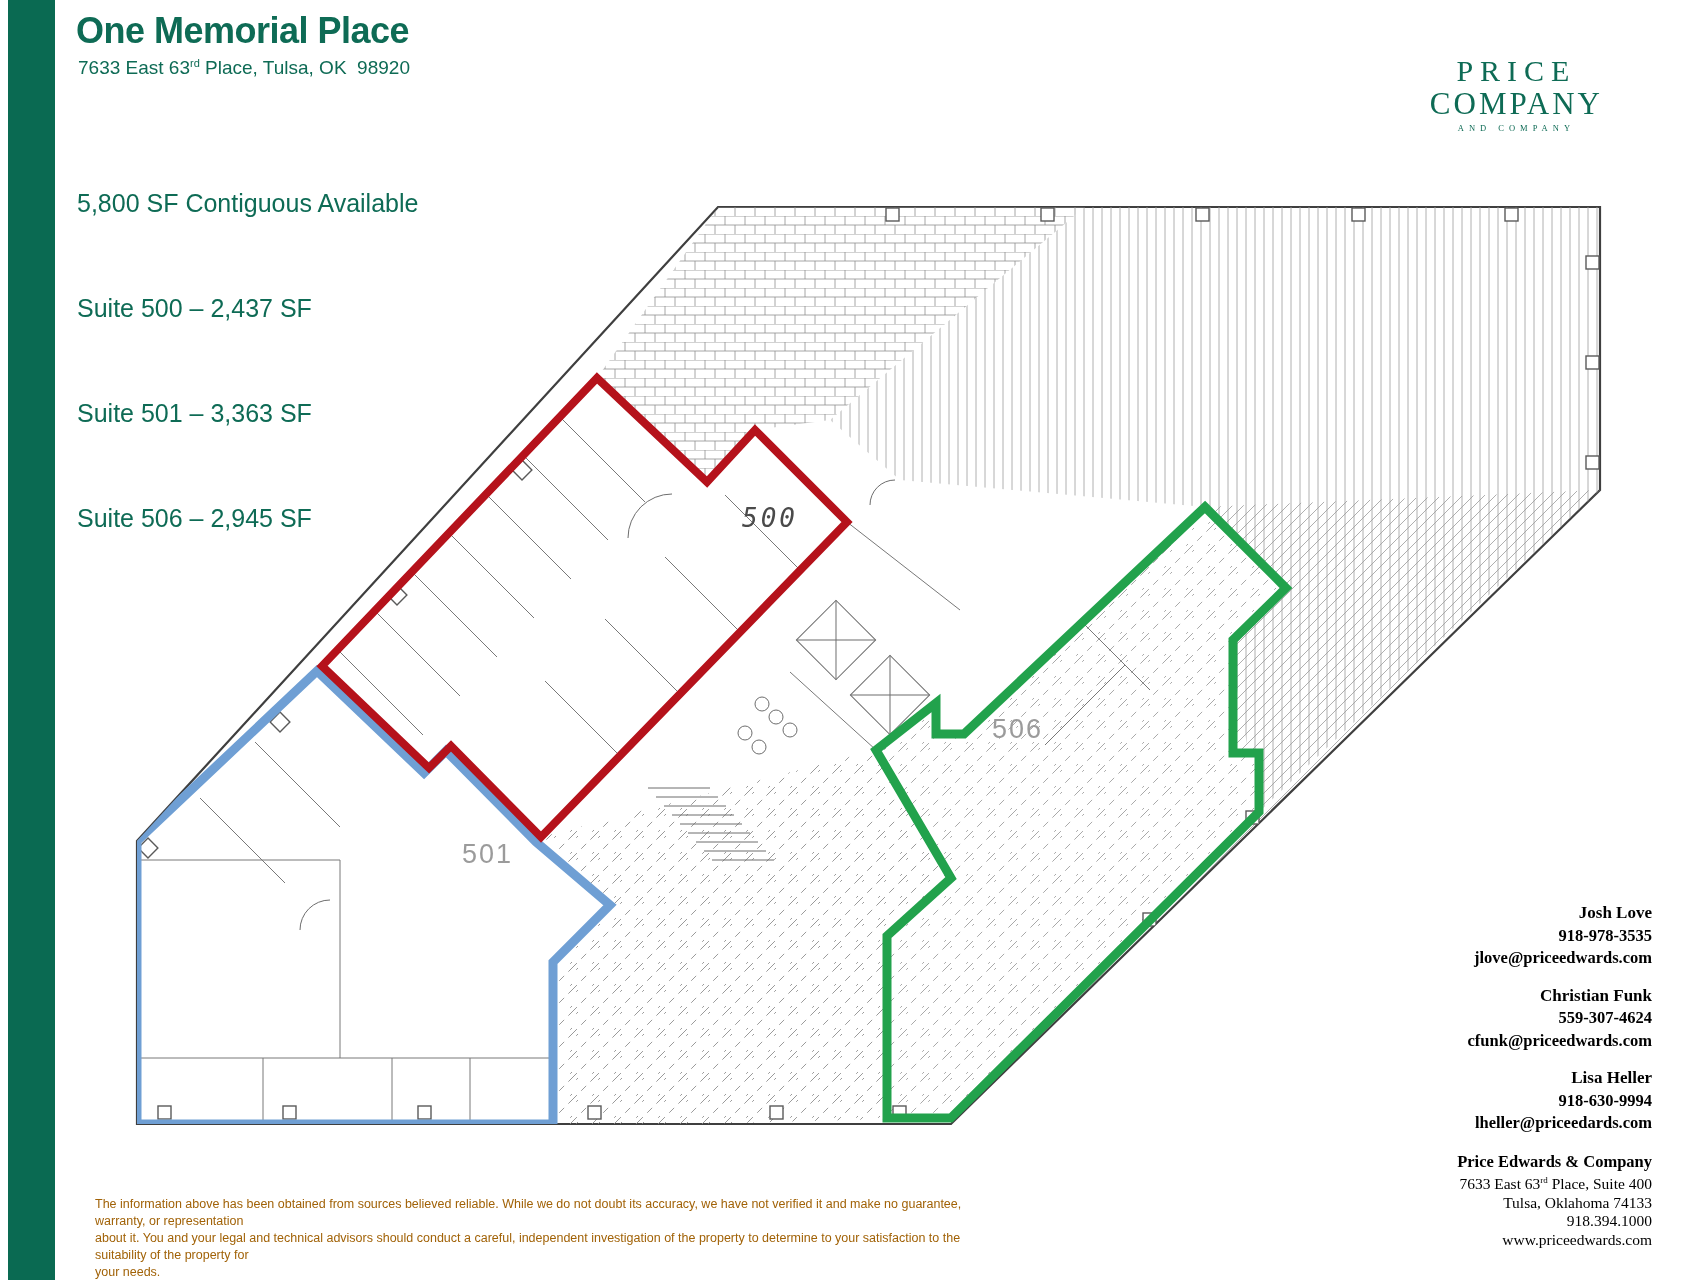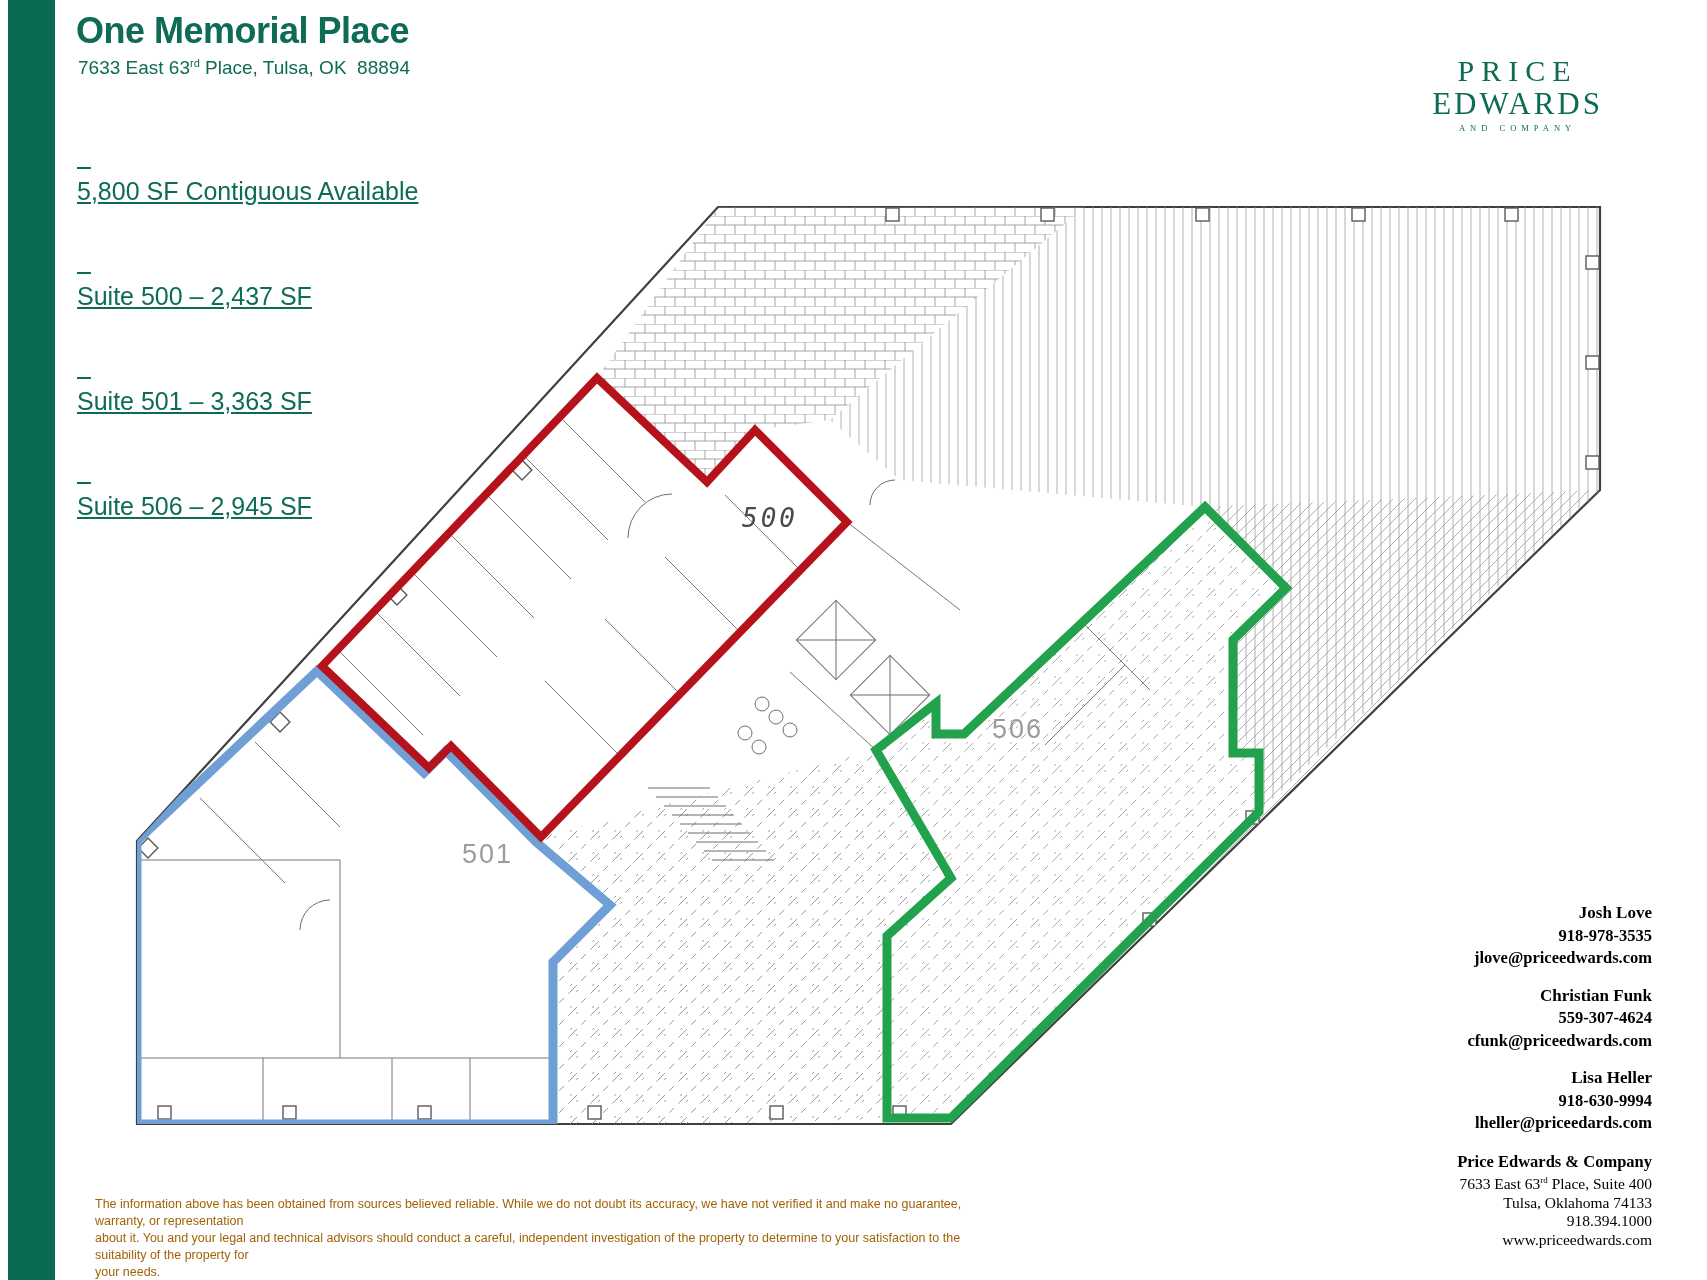--- a/index.html
+++ b/index.html
@@ -12,24 +12,23 @@
     position:absolute;left:76px;top:10px;
     font-size:36px;font-weight:bold;letter-spacing:-0.5px;
     color:var(--c-brand,#0e6b55);
   }
   .page-address{
     position:absolute;left:78px;top:57px;font-size:19px;
     color:var(--c-brand,#0e6b55);white-space:pre-wrap;
   }
   .page-address sup{font-size:11px;}
   .avail{
-    position:absolute;left:77px;top:104px;
+    position:absolute;left:77px;top:116px;
     font-size:25px;line-height:35px;color:var(--c-brand,#0e6b55);
     white-space:pre-wrap;
-    text-decoration:underline;
   }
   .logo{
     position:absolute;top:55px;right:104px;text-align:center;
     color:var(--c-brand,#0e6b55);font-family:"Liberation Serif",serif;
   }
   .logo .l1{font-size:30px;letter-spacing:7px;line-height:32px;}
   .logo .l2{font-size:31px;letter-spacing:3px;line-height:33px;}
   .logo .l3{font-size:8.5px;letter-spacing:5px;margin-top:3px;}
   svg.plan{position:absolute;left:0;top:0;}
 
@@ -61,32 +60,32 @@
   .outline-506{fill:none;stroke:var(--suite-506-outline,#22a24c);stroke-width:9;stroke-linejoin:miter;}
   .plan-label{fill:#9b9b9b;font-size:27px;letter-spacing:2px;font-family:"Liberation Sans",sans-serif;}
   .plan-label-500{fill:#4a4a4a;font-size:26px;letter-spacing:3px;font-style:italic;font-family:"DejaVu Sans Mono",monospace;}
 </style>
 </head>
 <body>
 
 <div class="sidebar"></div>
 
 <div class="page-title">One Memorial Place</div>
-<div class="page-address"><span>7633 East 63</span><sup>rd</sup><span> Place, Tulsa, OK  88894</span></div>
+<div class="page-address"><span>7633 East 63</span><sup>rd</sup><span> Place, Tulsa, OK  98920</span></div>
 
 <div class="avail">
   <div>5,800 SF Contiguous Available</div>
   <div>Suite 500 – 2,437 SF</div>
   <div>Suite 501 – 3,363 SF</div>
   <div>Suite 506 – 2,945 SF</div>
 </div>
 
 <div class="logo">
   <div class="l1">PRICE</div>
-  <div class="l2">EDWARDS</div>
+  <div class="l2">COMPANY</div>
   <div class="l3">AND COMPANY</div>
 </div>
 
 <svg class="plan" width="1707" height="1280" viewBox="0 0 1707 1280">
   <defs>
     <pattern id="pat-grid" width="20" height="18" patternUnits="userSpaceOnUse">
       <path d="M0 0 H20 M0 9 H20 M5 0 V9 M15 9 V18" stroke="#8f8f8f" stroke-width="0.8" fill="none"></path>
     </pattern>
     <pattern id="pat-vert" width="9" height="9" patternUnits="userSpaceOnUse">
       <path d="M4 0 V9" stroke="#9a9a9a" stroke-width="0.8" fill="none"></path>

